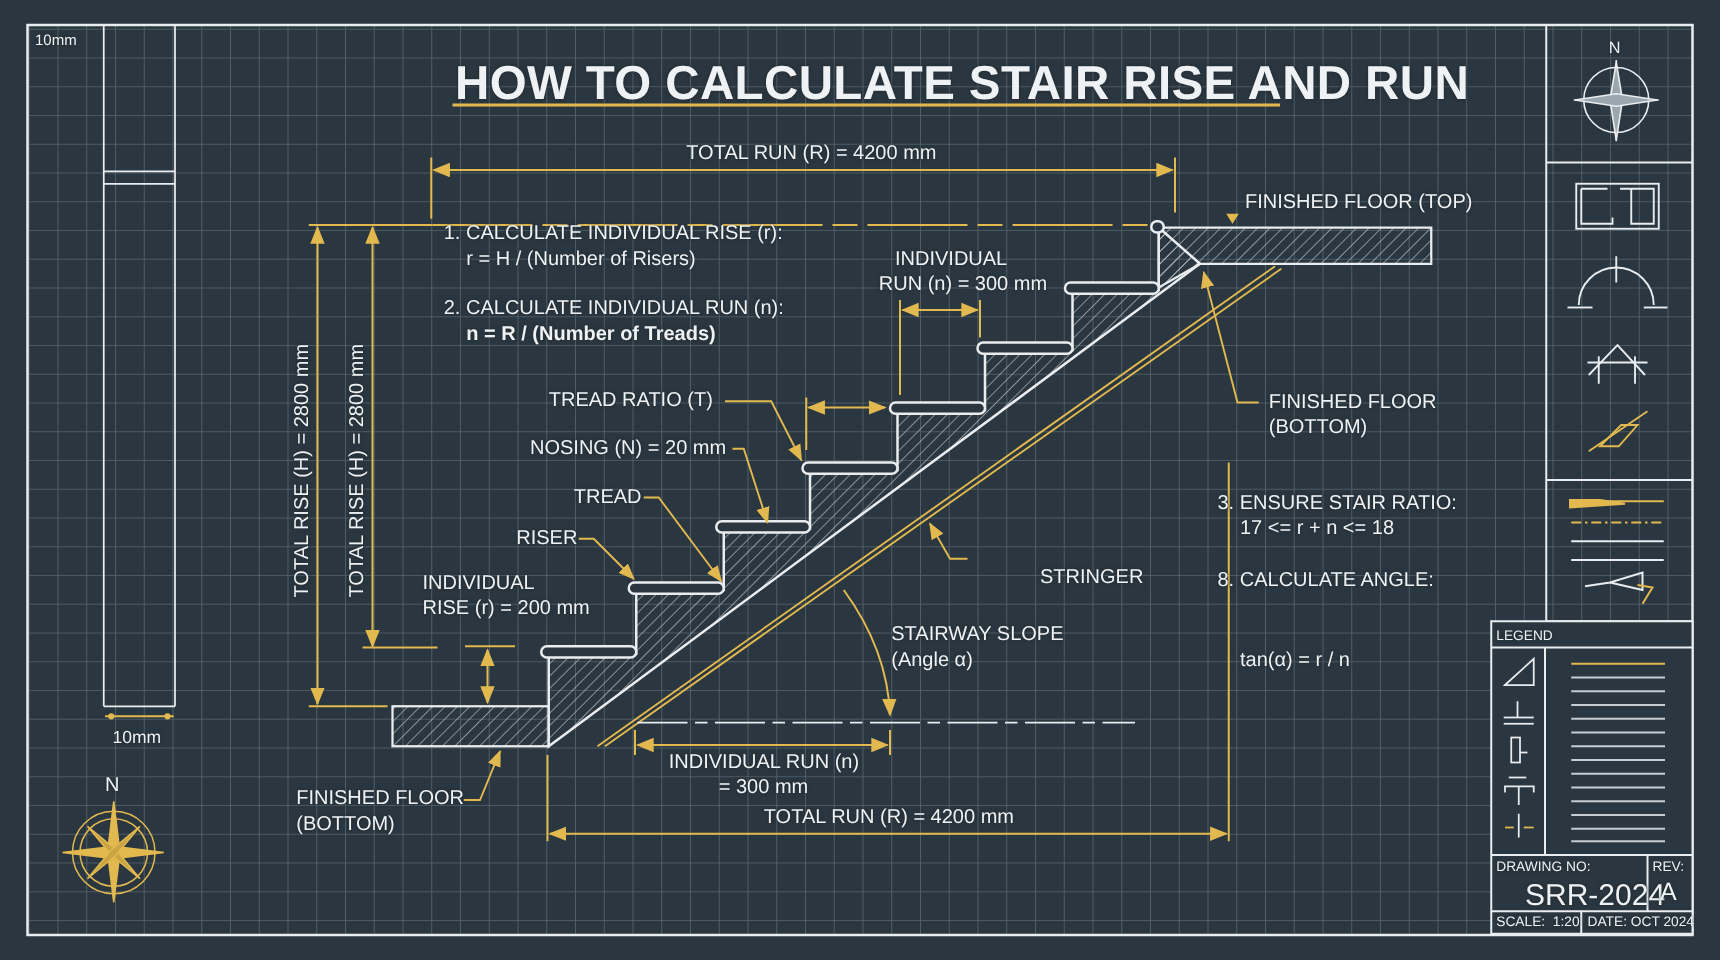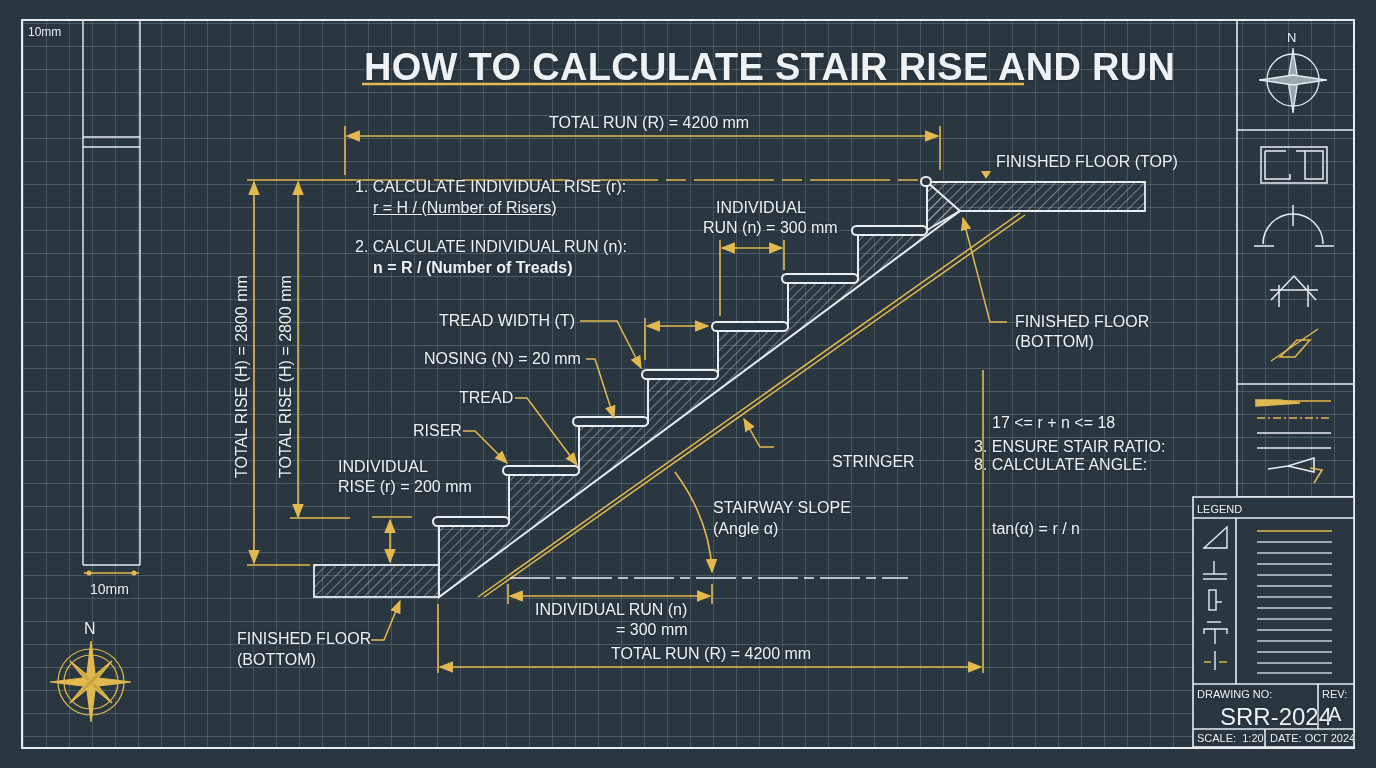--- a/index.html
+++ b/index.html
@@ -234,49 +234,49 @@
 <div class="txt lbl" style="left:90px;top:581px;font-size:14px;">10mm</div>
 
 <div class="txt title" style="left:364px;top:46px;">HOW TO CALCULATE STAIR RISE AND RUN</div>
 
 <div class="txt lbl" style="left:549px;top:114px;">TOTAL RUN (R) = 4200 mm</div>
 
 <div class="txt lbl vert" style="left:233px;top:478px;">TOTAL RISE (H) = 2800 mm</div>
 <div class="txt lbl vert" style="left:277px;top:478px;">TOTAL RISE (H) = 2800 mm</div>
 
 <div class="txt lbl" style="left:355px;top:178px;">1. CALCULATE INDIVIDUAL RISE (r):</div>
-<div class="txt lbl" style="left:373px;top:199px;text-decoration:underline;">r = H / (Number of Risers)</div>
+<div class="txt lbl" style="left:373px;top:199px;">r = H / (Number of Risers)</div>
 <div class="txt lbl" style="left:355px;top:238px;">2. CALCULATE INDIVIDUAL RUN (n):</div>
 <div class="txt lbl" style="left:373px;top:259px;font-weight:bold;">n = R / (Number of Treads)</div>
 
 <div class="txt lbl" style="left:716px;top:199px;">INDIVIDUAL</div>
 <div class="txt lbl" style="left:703px;top:219px;">RUN (n) = 300 mm</div>
 
 <div class="txt lbl" style="left:996px;top:153px;">FINISHED FLOOR (TOP)</div>
 <div class="txt lbl" style="left:1015px;top:313px;">FINISHED FLOOR</div>
 <div class="txt lbl" style="left:1015px;top:333px;">(BOTTOM)</div>
 
-<div class="txt lbl" style="left:439px;top:312px;">TREAD WIDTH (T)</div>
+<div class="txt lbl" style="left:439px;top:312px;">TREAD RATIO (T)</div>
 <div class="txt lbl" style="left:424px;top:350px;">NOSING (N) = 20 mm</div>
 <div class="txt lbl" style="left:459px;top:389px;">TREAD</div>
 <div class="txt lbl" style="left:413px;top:422px;">RISER</div>
 <div class="txt lbl" style="left:338px;top:458px;">INDIVIDUAL</div>
 <div class="txt lbl" style="left:338px;top:478px;">RISE (r) = 200 mm</div>
 
 <div class="txt lbl" style="left:832px;top:439px;margin-top:14px;">STRINGER</div>
 <div class="txt lbl" style="left:713px;top:499px;">STAIRWAY SLOPE</div>
 <div class="txt lbl" style="left:713px;top:520px;">(Angle α)</div>
 
-<div class="txt lbl" style="left:974px;top:394px;margin-top:44px;">3. ENSURE STAIR RATIO:</div>
+<div class="txt lbl" style="left:974px;top:394px;">3. ENSURE STAIR RATIO:</div>
 <div class="txt lbl" style="left:992px;top:414px;">17 &lt;= r + n &lt;= 18</div>
 <div class="txt lbl" style="left:974px;top:456px;">8. CALCULATE ANGLE:</div>
 <div class="txt lbl" style="left:992px;top:476px;margin-top:44px;">tan(α) = r / n</div>
 
 <div class="txt lbl" style="left:535px;top:601px;">INDIVIDUAL RUN (n)</div>
-<div class="txt lbl" style="left:575px;top:621px;margin-left:41px;">= 300 mm</div>
+<div class="txt lbl" style="left:575px;top:621px;">= 300 mm</div>
 <div class="txt lbl" style="left:611px;top:645px;">TOTAL RUN (R) = 4200 mm</div>
 
 <div class="txt lbl" style="left:237px;top:630px;">FINISHED FLOOR</div>
 <div class="txt lbl" style="left:237px;top:651px;">(BOTTOM)</div>
 
 <div class="txt lbl" style="left:84px;top:620px;">N</div>
 <div class="txt" style="left:1287px;top:31px;font-size:13px;">N</div>
 
 <div class="txt small" style="left:1197px;top:503px;">LEGEND</div>
 <div class="txt small" style="left:1197px;top:688px;">DRAWING NO:</div>

